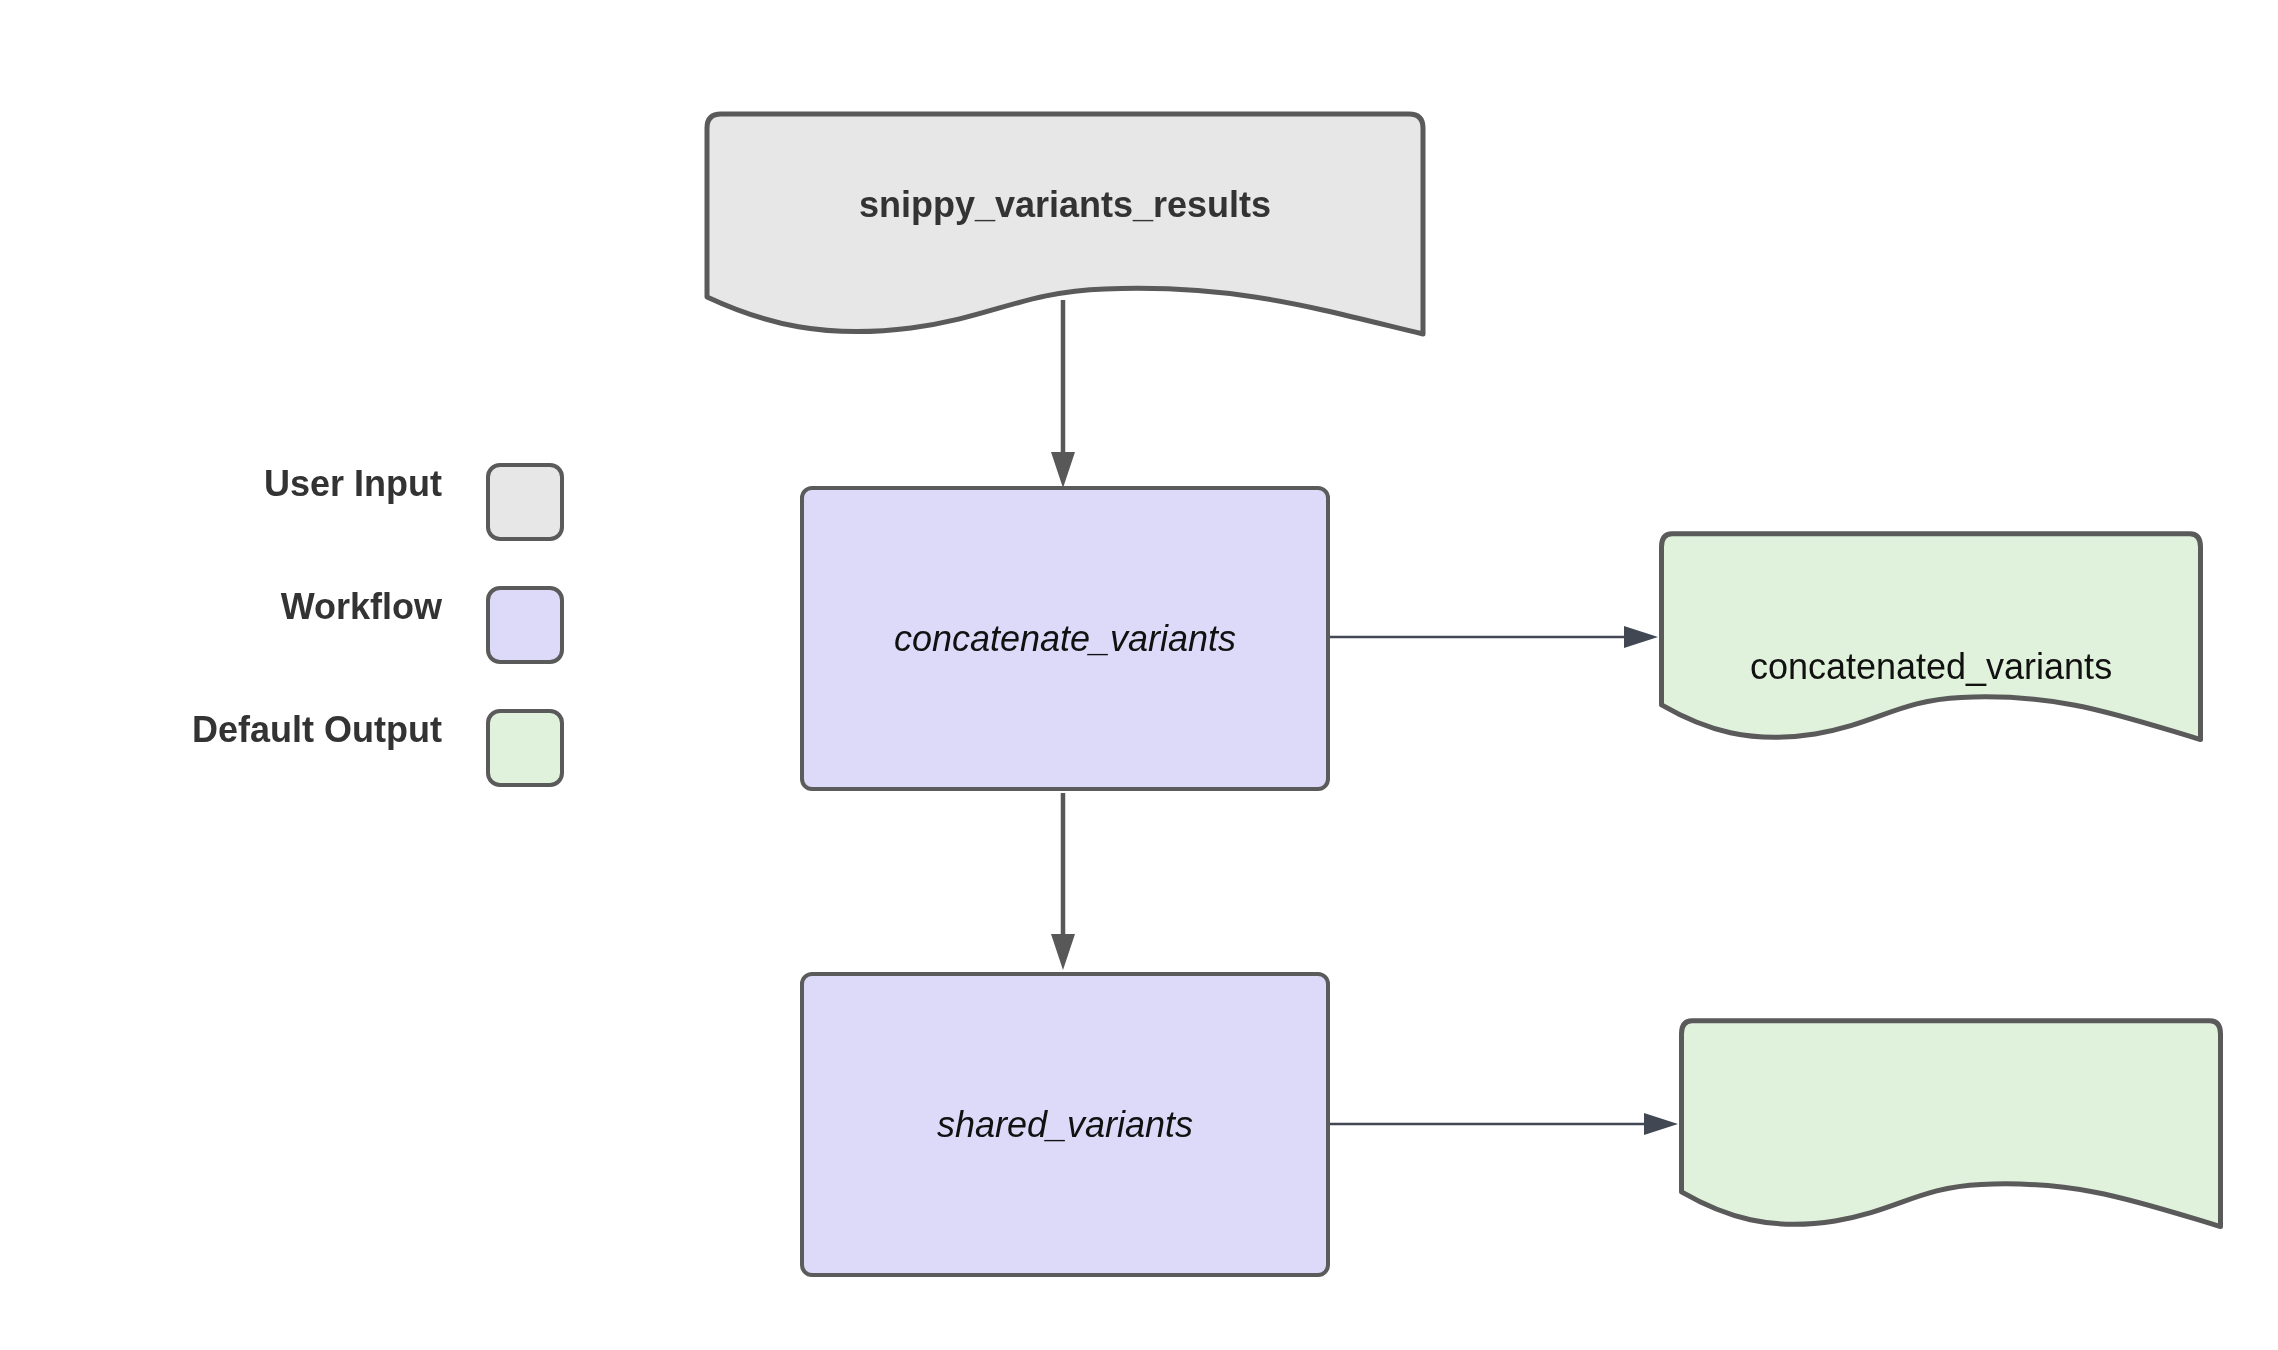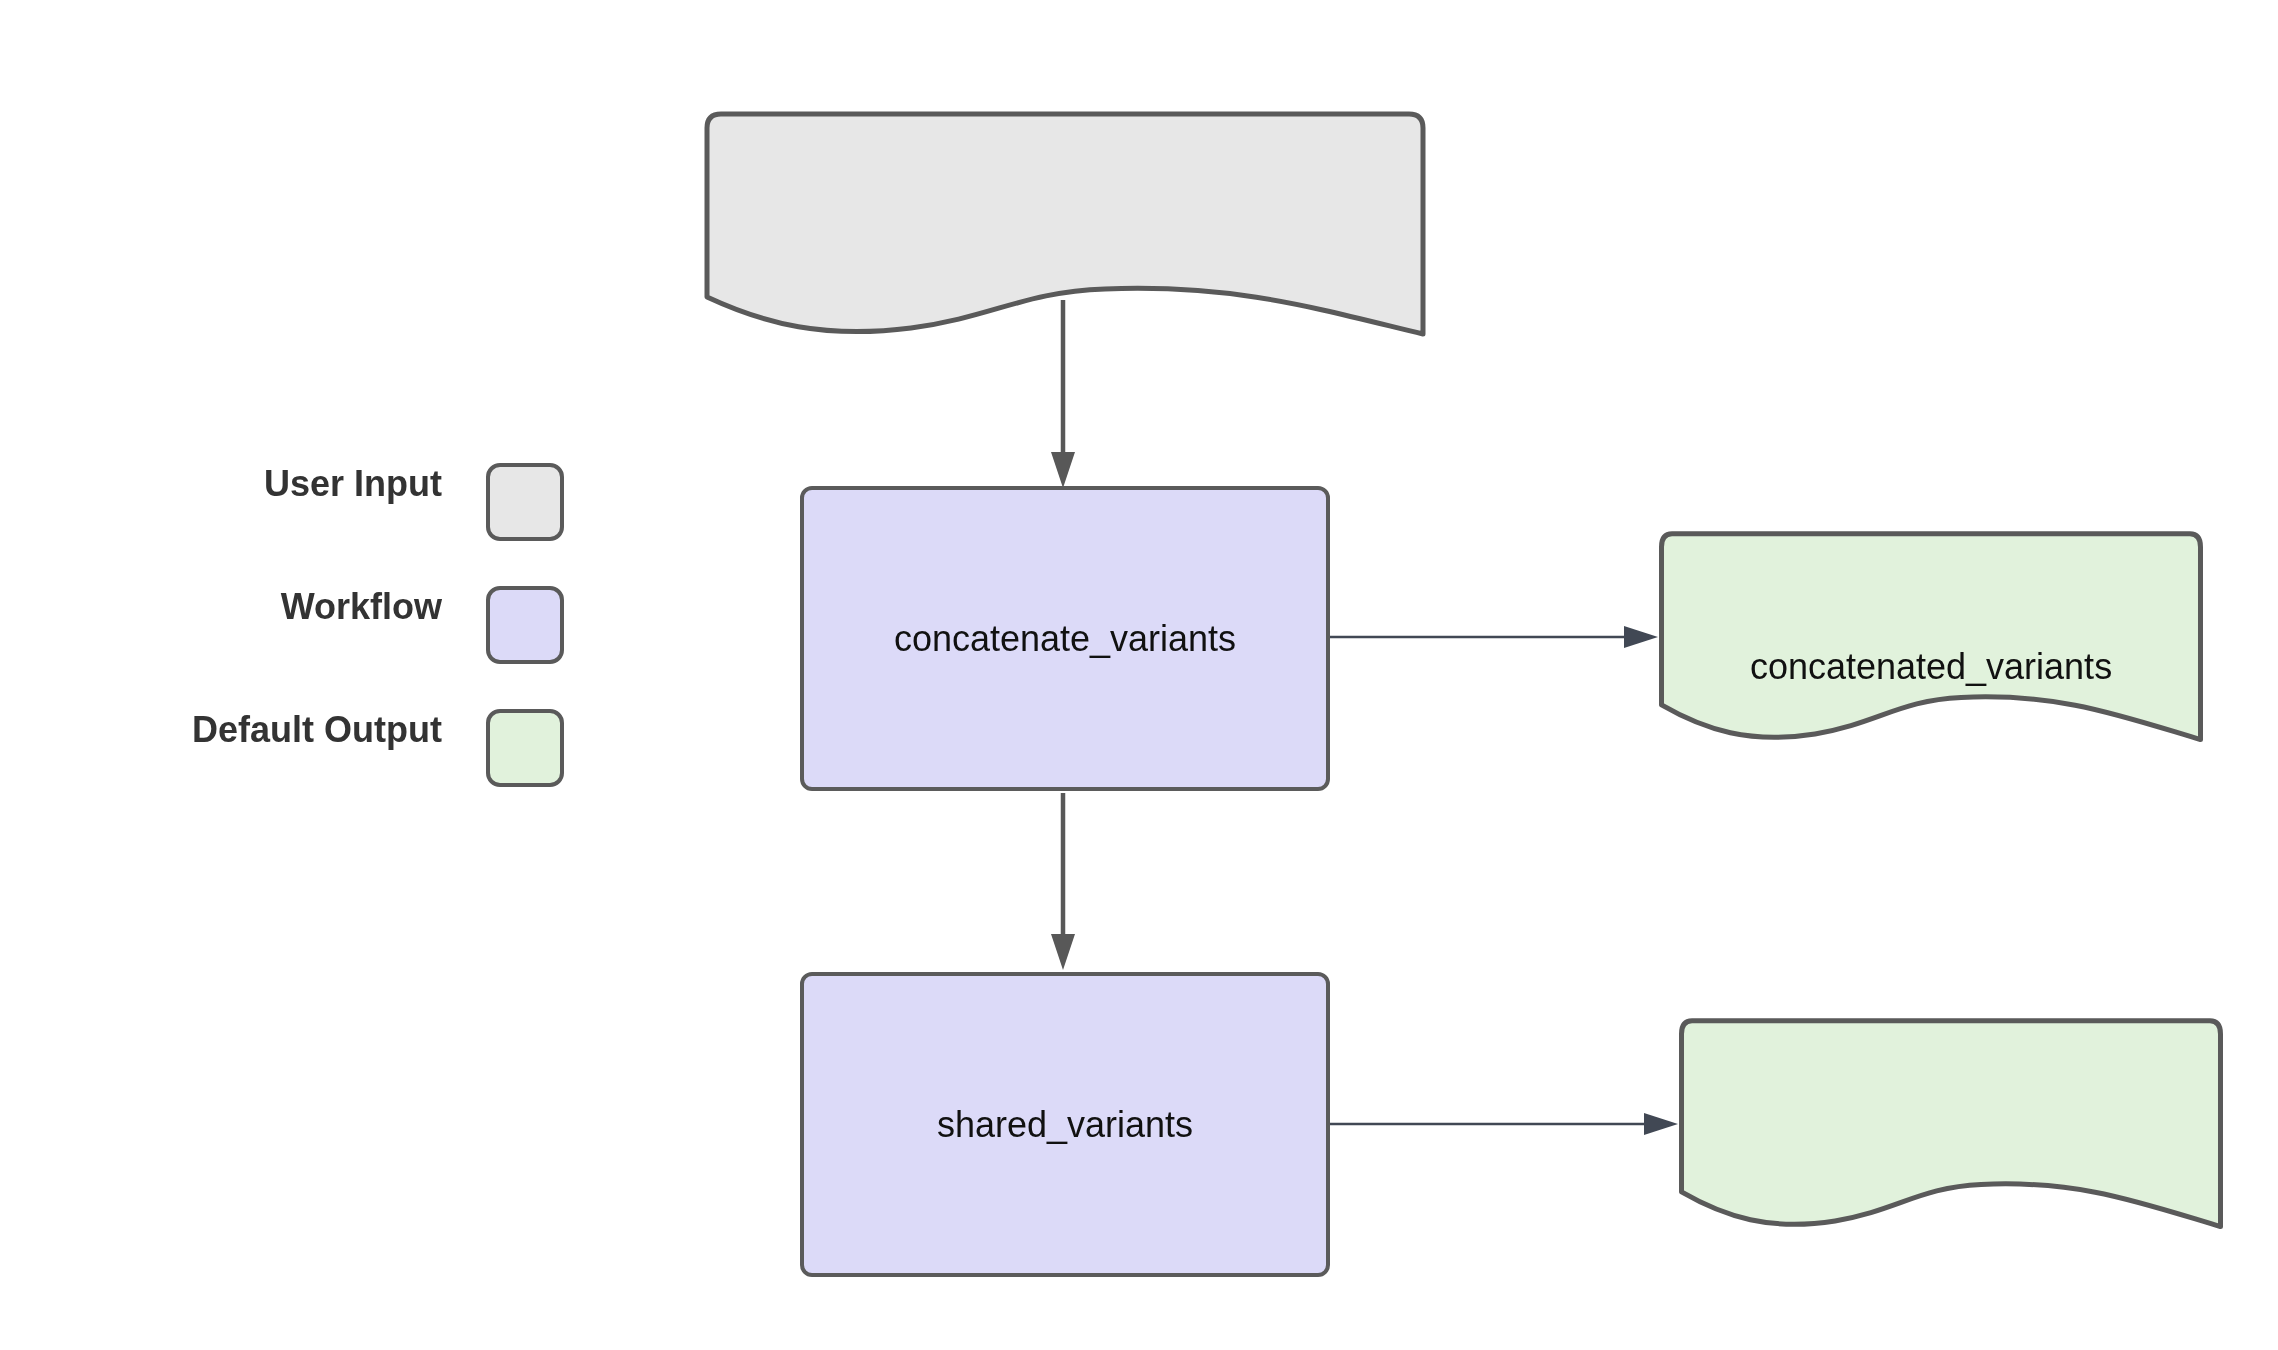--- a/index.html
+++ b/index.html
@@ -27,20 +27,21 @@
     z-index: 2;
   }
   
   .process-box {
     box-sizing: border-box;
     border: 4px solid #5b5b5b;
     border-radius: 12px;
     display: flex;
     align-items: center;
     justify-content: center;
+    font-style: italic;
   }
   .process-box .node-label {
     font-size: 36px;
     font-weight: 400;
     color: #111111;
     white-space: nowrap;
   }
   
   .doc-node svg.doc-shape {
     position: absolute;
@@ -124,20 +125,23 @@
   </svg>
 
   <div class="node doc-node" style="left:705px; top:112px; width:720px; height:230px;">
     <svg class="doc-shape" viewBox="0 0 720 230" preserveAspectRatio="none">
       <path stroke-width="5" stroke-linejoin="round" vector-effect="non-scaling-stroke" d="M16,2 L704,2 Q718,2 718,16 L718,222
                C610,196 530,172 400,177
                C318,180 288,205 206,216
                C120,227 60,212 2,185
                L2,16 Q2,2 16,2 Z" fill="#e7e7e7" stroke="#5a5a5a"></path>
     </svg>
+    <div class="doc-label-area" style="height:185px;">
+      <span class="doc-label bold">snippy_variants_results</span>
+    </div>
   </div>
 
   <div class="node process-box" style="left: 800px; top: 486px; width: 530px; height: 305px; background: rgb(220, 218, 248); border-color: rgb(91, 91, 91);">
     <span class="node-label">concatenate_variants</span>
   </div>
 
   <div class="node doc-node" style="left:1660px; top:532px; width:542px; height:215px;">
     <svg class="doc-shape" viewBox="0 0 720 230" preserveAspectRatio="none">
       <path stroke-width="5" stroke-linejoin="round" vector-effect="non-scaling-stroke" d="M16,2 L704,2 Q718,2 718,16 L718,222
                C610,196 530,172 400,177

